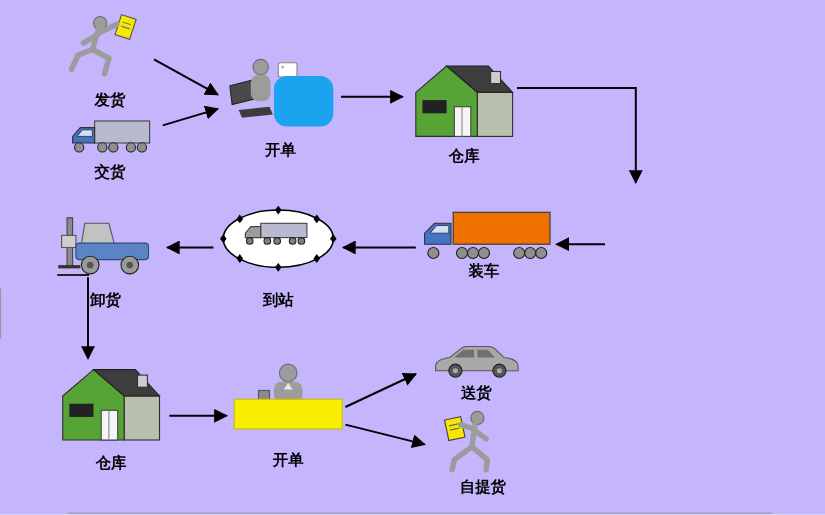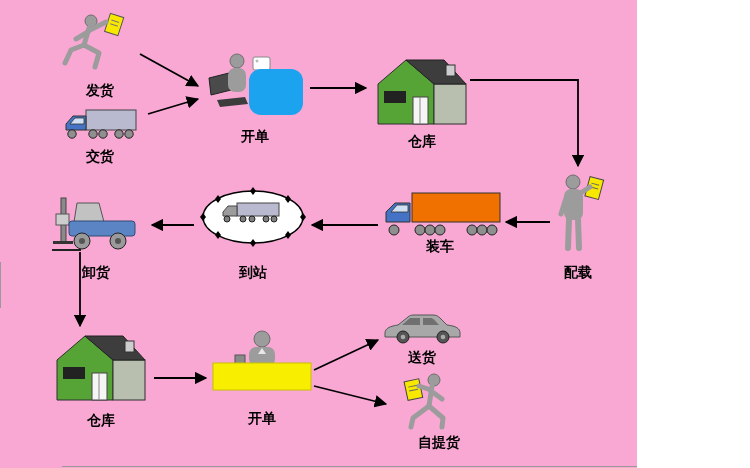--- a/index.html
+++ b/index.html
@@ -1,22 +1,22 @@
 <!DOCTYPE html>
 <html><head>
 <meta charset="utf-8">
 <style>
   * { margin: 0; padding: 0; box-sizing: border-box; }
   html, body { background: #ffffff; }
   body { font-family: "Liberation Sans", sans-serif; }
   .canvas {
     position: relative;
-    width: 637px;
+    width: 750px;
     height: 468px;
-    background: #f9a8d4;
+    background: #c4b5fd;
     overflow: hidden;
   }
   .edges { position: absolute; left: 0; top: 0; width: 750px; height: 468px; }
   .node {
     position: absolute;
     display: flex;
     flex-direction: column;
     align-items: center;
   }
   .node .label {
@@ -107,38 +107,20 @@
       <rect x="62" y="34" width="32" height="40" fill="#b9bfae" stroke="#2f2f2f"></rect>
       <polygon points="34,10 72,10 94,34 62,34" fill="#3d3d3d" stroke="#222"></polygon>
       <rect x="74" y="15" width="9" height="11" fill="#cdcdcd" stroke="#333"></rect>
       <rect x="12" y="41" width="22" height="12" fill="#222222"></rect>
       <rect x="41" y="47" width="15" height="27" fill="#f5f5f5" stroke="#444"></rect>
       <line x1="48" y1="47" x2="48" y2="74" stroke="#888"></line>
     </svg>
     <div class="label" style="margin-top:5px;">仓库</div>
   </div>
 
-  <div class="node" style="left:545px; top:172px; width:66px;">
-    <svg width="58" height="86" viewBox="0 0 58 86">
-      <g transform="rotate(15 45 17)">
-        <rect x="38" y="6" width="14" height="20" fill="#f8e800" stroke="#444"></rect>
-        <line x1="41" y1="12" x2="49" y2="12" stroke="#666"></line>
-        <line x1="41" y1="16" x2="49" y2="16" stroke="#666"></line>
-      </g>
-      <circle cx="24" cy="10" r="7" fill="#9c9c9c" stroke="#6d6d6d"></circle>
-      <path d="M30,22 L41,15" stroke="#9c9c9c" stroke-width="5" stroke-linecap="round" fill="none"></path>
-      <rect x="15" y="17" width="19" height="31" rx="7" fill="#9c9c9c"></rect>
-      <path d="M17,26 L12,42" stroke="#9c9c9c" stroke-width="5" stroke-linecap="round" fill="none"></path>
-      <g fill="none" stroke="#9c9c9c" stroke-width="6" stroke-linecap="round">
-        <path d="M20,47 L19,76"></path>
-          <path d="M29,47 L30,76"></path>
-      </g>
-    </svg>
-    <div class="label" style="margin-top:6px;">配载</div>
-  </div>
 
   <div class="node" style="left:376px; top:190px; width:128px;">
     <svg width="124" height="48" viewBox="0 0 124 48">
       <rect x="34" y="3" width="88" height="29" fill="#f07000" stroke="#333"></rect>
       <path d="M32,13 L17,13 L8,22 L8,32 L32,32 Z" fill="#4472c4" stroke="#333"></path>
       <path d="M30,15 L19,15 L13,22 L30,22 Z" fill="#cfe0f5" stroke="#333" stroke-width="0.8"></path>
       <g fill="#8f8f8f" stroke="#222">
         <circle cx="16" cy="40" r="5"></circle>
           <circle cx="42" cy="40" r="5"></circle>
           <circle cx="52" cy="40" r="5"></circle>
@@ -212,21 +194,21 @@
     <svg width="102" height="62" viewBox="0 0 102 62">
       <circle cx="51" cy="9" r="8" fill="#9c9c9c" stroke="#6d6d6d"></circle>
       <rect x="38" y="17" width="26" height="19" rx="7" fill="#9c9c9c"></rect>
       <polygon points="51,18 47,24 55,24" fill="#e8e8e8"></polygon>
       <rect x="24" y="25" width="10" height="9" fill="#8a8a8a" stroke="#555"></rect>
       <rect x="2" y="33" width="98" height="27" fill="#f7ee00" stroke="#c9c000"></rect>
     </svg>
     <div class="label" style="margin-top:18px;">开单</div>
   </div>
 
-  <div class="node" style="left:380px; top:312px; width:84px;">
+  <div class="node" style="left:391px; top:312px; width:84px;">
     <svg width="82" height="32" viewBox="0 0 82 32">
       <path d="M4,25 v-4 c0,-5 6,-7 13,-8 l10,-8 c1.5,-1.5 3.5,-2 6,-2 h19 c3,0 5,1 7,3 l7,7 c9,1 13,3.5 13,8 v4 z" fill="#a8a8a8" stroke="#555"></path>
       <path d="M21,13 l8,-7 h10 v7 z" fill="#707070"></path>
       <path d="M42,6 h7 c2,0 3,0.6 4,1.6 l5,5.4 h-16 z" fill="#707070"></path>
       <g>
         <circle cx="22" cy="25" r="6" fill="#555" stroke="#222"></circle>
           <circle cx="22" cy="25" r="2.3" fill="#aaa"></circle>
         <circle cx="62" cy="25" r="6" fill="#555" stroke="#222"></circle>
           <circle cx="62" cy="25" r="2.3" fill="#aaa"></circle>
       </g>

